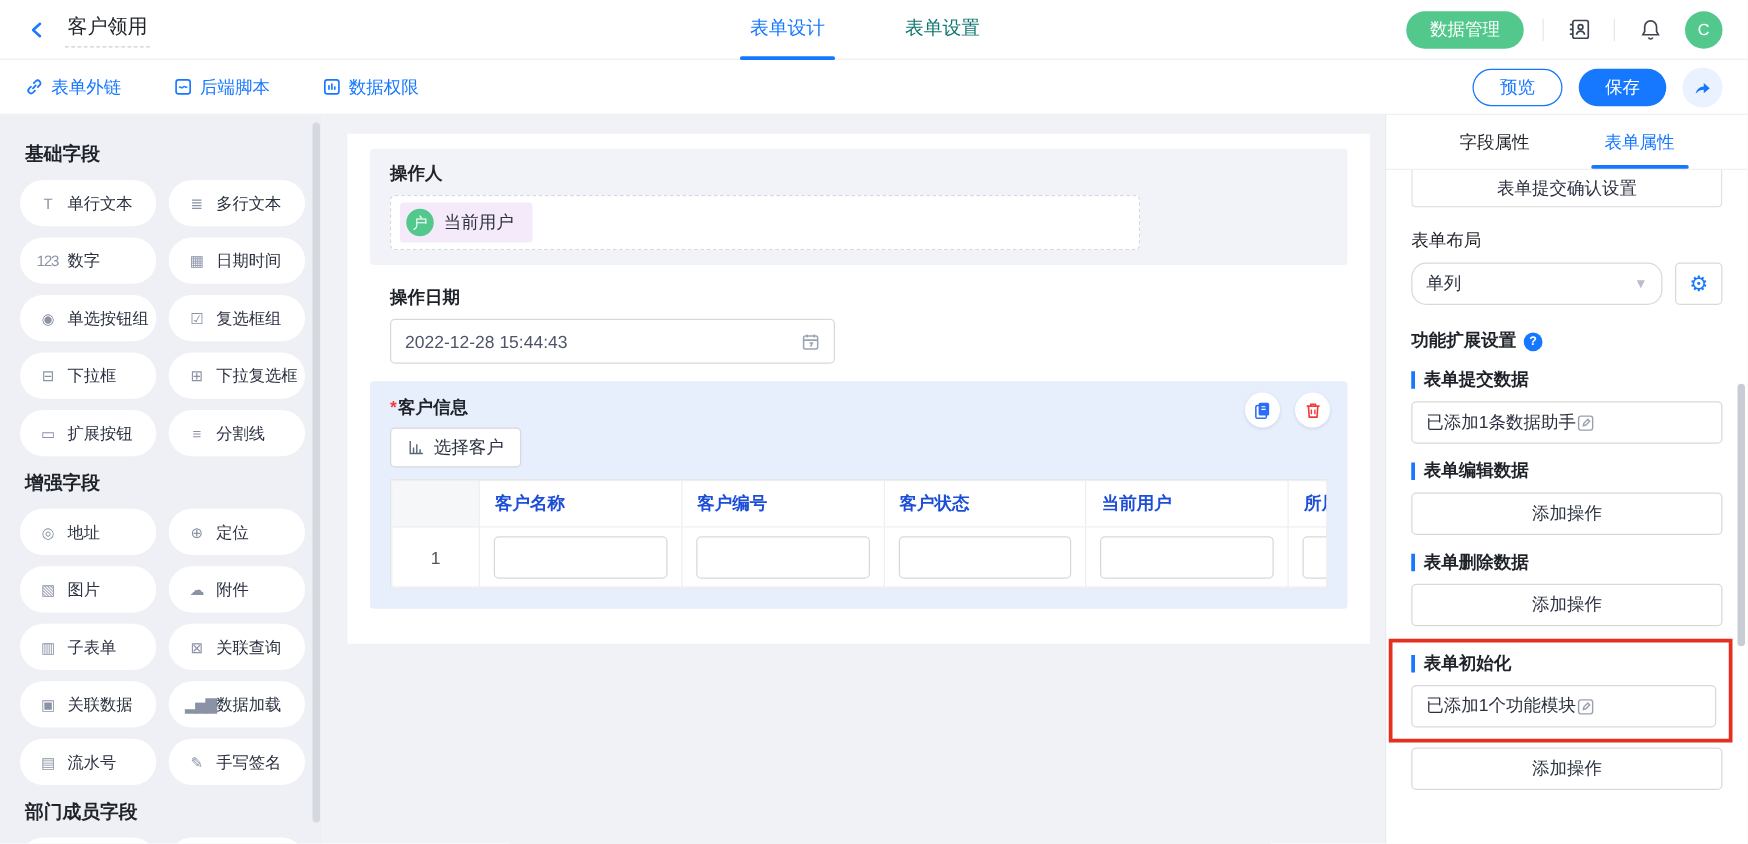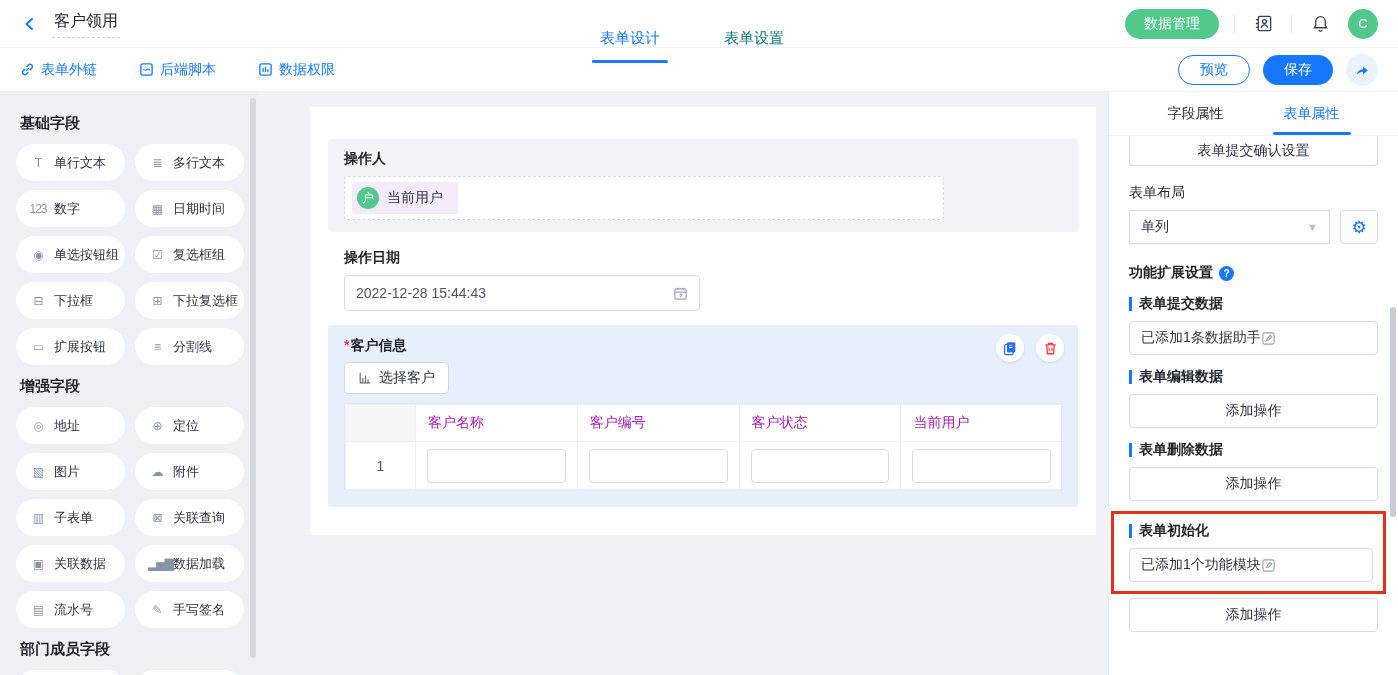--- a/index.html
+++ b/index.html
@@ -5,21 +5,21 @@
   * { margin:0; padding:0; box-sizing:border-box; }
   html,body { width:1398px; height:675px; overflow:hidden; }
   body { font-family:"Liberation Sans","DejaVu Sans",sans-serif; color:#1f2329; background:#fff; }
   .app { width:1398px; height:675px; display:flex; flex-direction:column; overflow:hidden; }
 
   
   .navbar { height:48px; flex:none; display:flex; align-items:center; padding:0 20px; border-bottom:1px solid #f0f0f0; background:#fff; position:relative; }
   .nav-left { display:flex; align-items:center; gap:12px; }
   .back-btn { width:20px; height:20px; display:flex; align-items:center; justify-content:center; cursor:pointer; }
   .page-title { font-size:16px; color:#1f2329; padding:2px 2px 5px; border-bottom:1px dashed #ccd0d9; }
-  .nav-tabs { position:absolute; left:49.5%; transform:translateX(-50%); top:15px; height:48px; display:flex; gap:56px; }
+  .nav-tabs { position:absolute; left:49.5%; transform:translateX(-50%); top:0; height:48px; display:flex; gap:56px; }
   .nav-tab { font-size:15px; line-height:46px; color:#0f766e; cursor:pointer; position:relative; padding:0 4px; }
   .nav-tab.active { color:#1677ff; }
   .nav-tab.active::after { content:""; position:absolute; left:-4px; right:-4px; bottom:0; height:3px; background:#1677ff; border-radius:2px; }
   .nav-right { margin-left:auto; display:flex; align-items:center; gap:15px; }
   .btn-green { height:30px; padding:0 19px; border:none; border-radius:16px; background:#52c88c; color:#fff; font-size:14px; cursor:pointer; font-family:inherit; }
   .vdiv { width:1px; height:18px; background:#e5e6eb; }
   .nav-icon { width:26px; height:26px; display:flex; align-items:center; justify-content:center; cursor:pointer; }
   .avatar { width:30px; height:30px; border-radius:50%; background:#52c88c; color:#fff; font-size:13px; display:flex; align-items:center; justify-content:center; cursor:pointer; }
 
   
@@ -36,53 +36,53 @@
   
   .sidebar { width:258px; flex:none; background:#eef0f6; padding:10px 14px 0 16px; position:relative; overflow:hidden; }
   .side-title { font-size:15px; font-weight:700; color:#1f2329; margin:12px 0 2px 4px; }
   .side-grid { display:grid; grid-template-columns:1fr 1fr; gap:9px 10px; margin:11px 0 8px; }
   .side-item { height:37px; background:#fff; border-radius:19px; display:flex; align-items:center; gap:7px; padding:0 6px 0 13px; font-size:13px; color:#2b3140; cursor:grab; white-space:nowrap; }
   .side-item .g { color:#8a93a6; font-size:12px; width:18px; text-align:center; flex:none; letter-spacing:-1px; }
   .side-scroll { position:absolute; right:2px; top:6px; width:6px; height:560px; border-radius:3px; background:#d5d8df; }
 
   
   .canvas { flex:1; min-width:0; background:#f0f2f5; padding:15px 12px 0 20px; overflow:hidden; }
-  .form-panel { background:#fff; padding:32px 18px 28px;margin-left:32px; }
+  .form-panel { background:#fff; padding:12px 18px 28px; }
   .field-gray { background:#f1f3f8; border-radius:3px; padding:11px 16px 12px; margin-bottom:6px; }
   .field-plain { padding:11px 16px 14px; }
   .f-label { font-size:14px; font-weight:600; color:#1f2329; }
   .dash-box { margin-top:8px; width:600px; height:44px; border:1px dashed #d6d9e0; border-radius:4px; background:#fff; display:flex; align-items:center; padding:0 7px; }
   .user-tag { height:32px; background:#f5eafa; border-radius:3px; display:inline-flex; align-items:center; gap:8px; padding:0 15px 0 5px; }
   .tag-avatar { width:22px; height:22px; border-radius:50%; background:#52c88c; color:#fff; font-size:12px; display:flex; align-items:center; justify-content:center; }
   .user-tag .t { font-size:14px; color:#2b3140; }
   .date-input { margin-top:8px; width:356px; height:36px; border:1px solid #d9d9d9; border-radius:4px; background:#fff; display:flex; align-items:center; justify-content:space-between; padding:0 11px; font-size:14px; color:#4e5569; cursor:text; }
   .field-selected { background:#e7eefc; border-radius:3px; padding:12px 16px 16px; position:relative; }
   .f-actions { position:absolute; top:9px; right:14px; display:flex; gap:12px; }
   .act-btn { width:28px; height:28px; border-radius:50%; background:#fff; border:none; display:flex; align-items:center; justify-content:center; cursor:pointer; box-shadow:0 1px 3px rgba(30,50,90,.12); }
   .req { color:#f23c3c; margin-right:1px; }
   .select-btn { margin-top:7px; height:32px; background:#fff; border:1px solid #d5d8df; border-radius:4px; display:inline-flex; align-items:center; gap:7px; padding:0 13px; font-size:14px; color:#2b3140; cursor:pointer; font-family:inherit; }
   .sub-table-wrap { margin-top:9px; background:#fff; border:1px solid #e3e6ec; overflow:hidden; }
   .sub-table { border-collapse:collapse; width:880px; table-layout:fixed; }
-  .sub-table th { height:37px; border:1px solid #edeff3; font-size:14px; font-weight:400; color:#a21caf; text-align:left; padding:0 12px; background:#fff; }
+  .sub-table th { height:37px; border:1px solid #edeff3; font-size:14px; font-weight:700; color:#1d4ed8; text-align:left; padding:0 12px; background:#fff; }
   .sub-table th.idx { width:70px; background:#f6f7f9; }
   .sub-table td { height:48px; border:1px solid #edeff3; padding:6px 11px; }
   .sub-table td.idx { text-align:center; color:#555; font-size:14px; }
   .cell-input { width:100%; height:34px; border:1px solid #d9d9d9; border-radius:4px; background:#fff; }
 
   
   .panel { width:290px; flex:none; background:#fff; border-left:1px solid #e9ebf0; position:relative; overflow:hidden; }
   .panel-tabs { height:44px; display:flex; justify-content:center; gap:50px; border-bottom:1px solid #f0f0f0; }
   .p-tab { font-size:14px; color:#1f2329; line-height:43px; position:relative; cursor:pointer; padding:0 5px; }
   .p-tab.active { color:#1677ff; }
   .p-tab.active::after { content:""; position:absolute; left:-6px; right:-6px; bottom:0; height:3px; background:#1677ff; border-radius:2px; }
   .panel-content { padding:0 20px 10px; }
   .clip-btn { height:30px; border:1px solid #d9d9d9; border-top:none; border-radius:0 0 4px 4px; display:flex; align-items:center; justify-content:center; font-size:14px; color:#2b3140; cursor:pointer; }
   .p-label { font-size:14px; font-weight:400; color:#1f2329; margin:18px 0 8px; }
   .layout-row { display:flex; gap:10px; }
-  .p-select { flex:1; height:34px; border:1px solid #d9d9d9; border-radius:0; display:flex; align-items:center; justify-content:space-between; padding:0 11px; font-size:14px; color:#2b3140; cursor:pointer;gap:11px; }
+  .p-select { flex:1; height:34px; border:1px solid #d9d9d9; border-radius:12px; display:flex; align-items:center; justify-content:space-between; padding:0 11px; font-size:14px; color:#2b3140; cursor:pointer;gap:11px; }
   .chev { color:#b8bdc9; font-size:11px; }
   .gear-btn { width:38px; height:34px; border:1px solid #d9d9d9; border-radius:4px; background:#fff; display:flex; align-items:center; justify-content:center; color:#1677ff; font-size:17px; cursor:pointer; }
   .ext-title { display:flex; align-items:center; gap:6px; font-size:14px; font-weight:700; color:#1f2329; margin:20px 0 2px; }
   .q-icon { width:15px; height:15px; border-radius:50%; background:#1677ff; color:#fff; font-size:10px; font-weight:700; display:flex; align-items:center; justify-content:center; cursor:pointer; }
   .p-sec-label { display:flex; align-items:center; gap:7px; font-size:14px; font-weight:700; color:#1f2329; margin:13px 0 8px; }
   .p-bar { width:3px; height:14px; background:#1677ff; flex:none; }
   .p-box { height:34px; border:1px solid #d9d9d9; border-radius:4px; display:flex; align-items:center; font-size:14px; color:#2b3140; cursor:pointer; background:#fff; }
   .p-box.added { justify-content:flex-start; padding:0 9px 0 11px; }
   .p-box.action { justify-content:center; }
   .hl-wrap { border:3px solid #e6301f; margin:10px -8px 4px -18px; padding:0 10px 9px 15px; }

